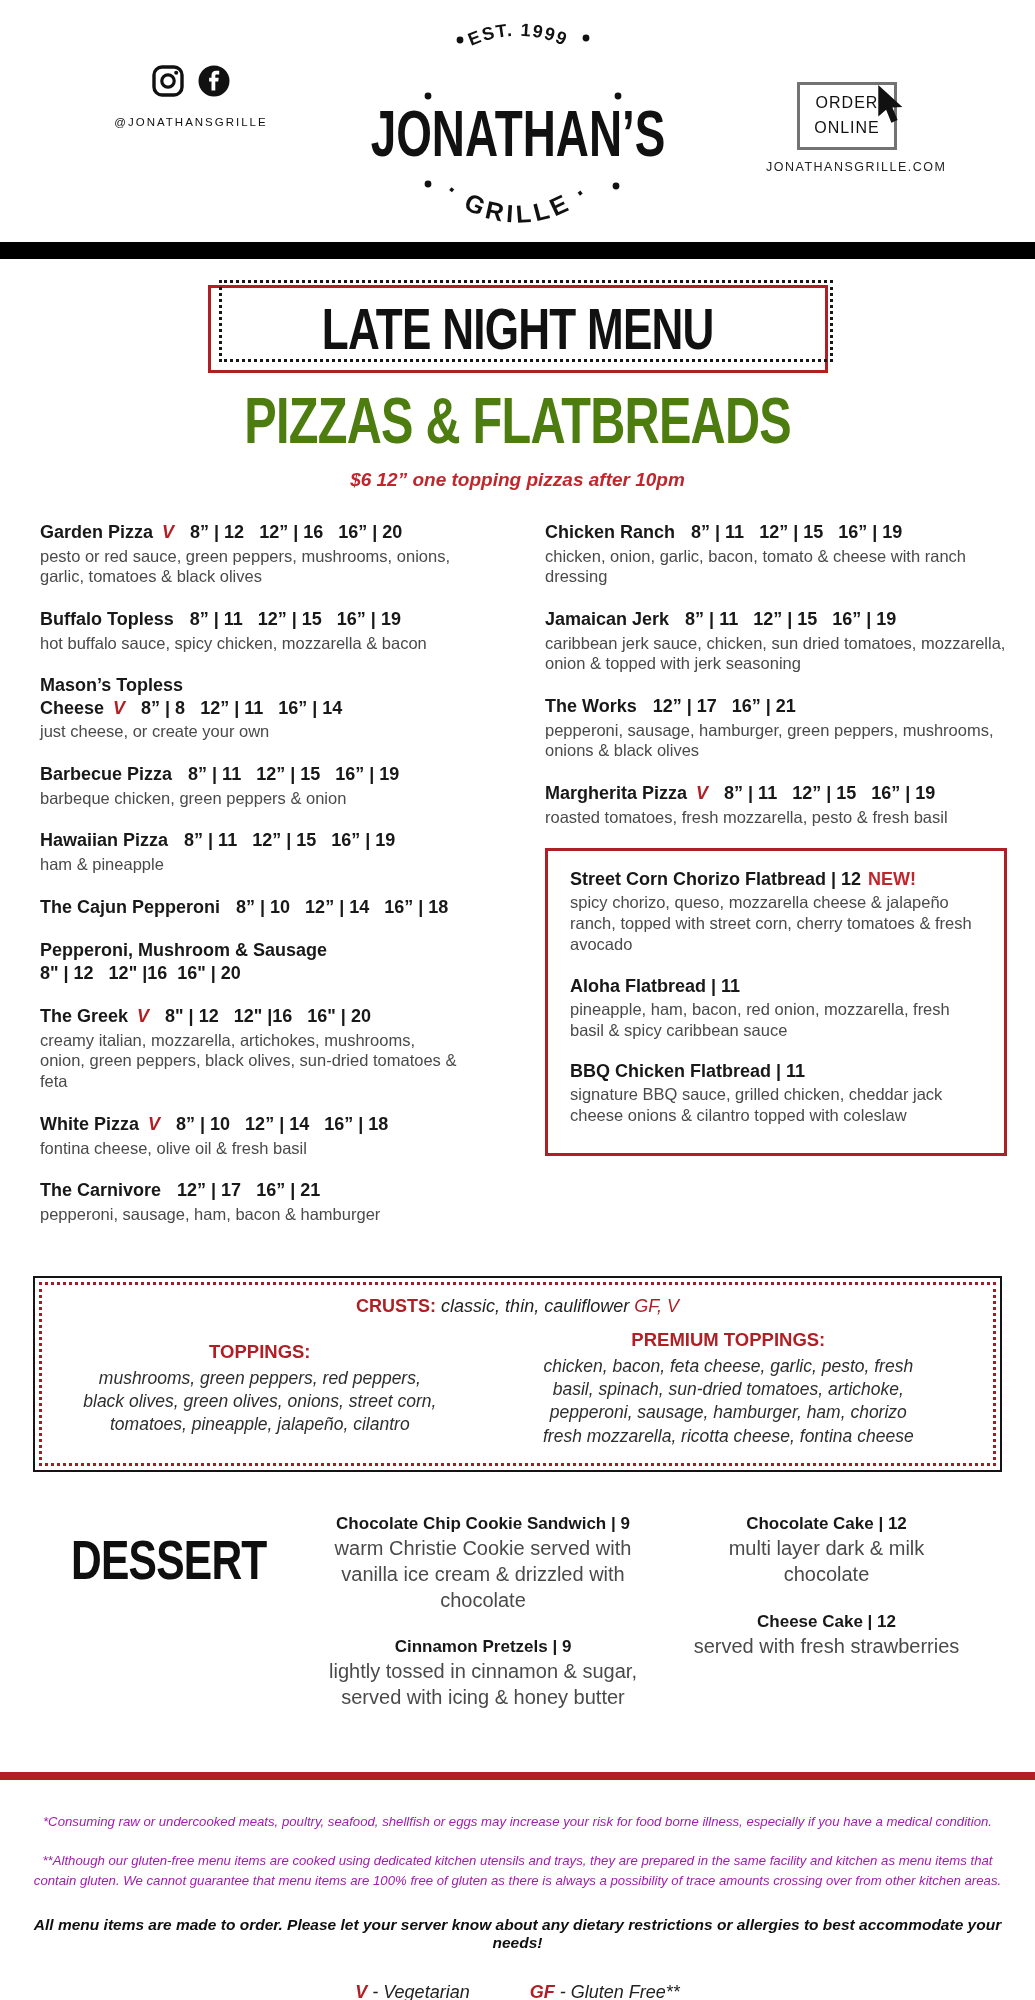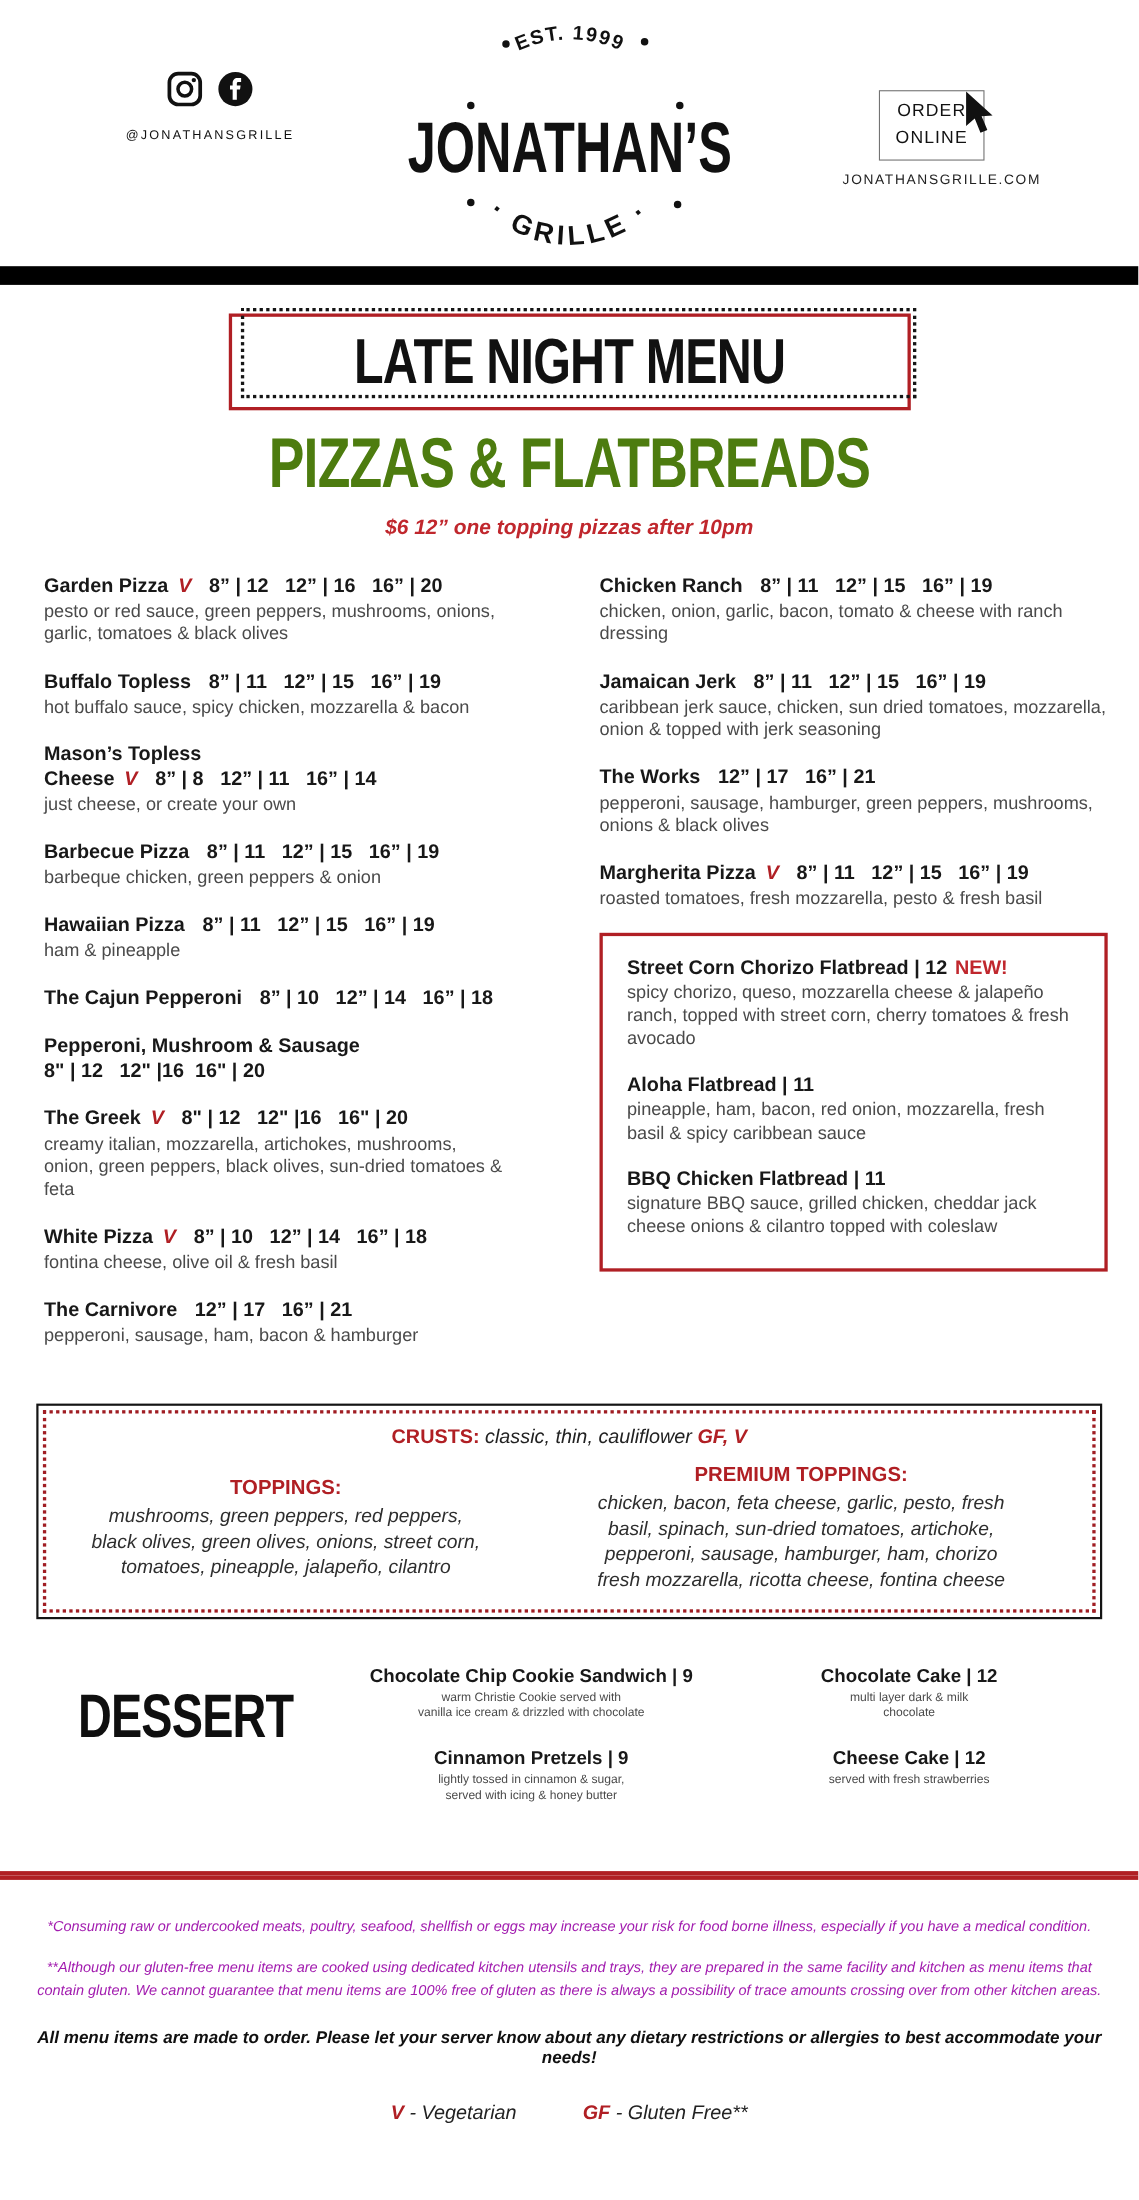--- a/index.html
+++ b/index.html
@@ -8,21 +8,21 @@
   body{width:1035px; height:2000px; margin:0 auto; position:relative; overflow:hidden;
        font-family:"Liberation Sans", sans-serif; color:var(--ink);}
 
   
   .header{position:relative; height:242px;}
   .social{position:absolute; left:96px; top:64px; width:190px; text-align:center;}
   .social-icons{display:flex; justify-content:center; gap:12px; align-items:center;}
   .social-handle{margin-top:14px; font-size:11.5px; letter-spacing:2px; color:#111;}
   .logo{position:absolute; left:50%; top:4px; transform:translateX(-50%); width:340px; height:238px;}
   .order{position:absolute; left:766px; top:82px; width:162px; text-align:center;}
-  .order-btn{position:relative; display:inline-block; border:1px solid #737373; padding:6px 14px;
+  .order-btn{position:relative; display:inline-block; border:3px solid #737373; padding:6px 14px;
              font-size:16px; letter-spacing:1px; color:#111; line-height:1.55; cursor:pointer; background:#fff;}
   .cursor-icon{position:absolute; top:-2px; right:-24px; width:46px; height:46px;}
   .website{margin-top:10px; font-size:12.5px; letter-spacing:1.5px; color:#222;}
 
   .black-bar{height:17px; background:#000;}
 
   
   .cond{display:inline-block; transform:scaleX(0.76); transform-origin:center;
         white-space:nowrap; font-weight:bold; letter-spacing:-1px;}
 
@@ -52,36 +52,36 @@
   .fb-item{margin-bottom:21px;}
   .fb-head{font-size:18px; font-weight:bold; color:#181818;}
   .badge{color:#C0272D; margin-left:7px; font-weight:bold;}
 
   
   .tbox{margin:30px 33px 0; border:2px solid #141414; position:relative; padding:18px 14px 22px;}
   .tbox::before{content:""; position:absolute; inset:4px; border:3px dotted #A01D23; pointer-events:none;}
   .crusts{text-align:center; font-size:18px;}
   .crusts .lbl{color:var(--red); font-weight:bold;}
   .crusts .val{font-style:italic; color:#222;}
-  .crusts .tags{color:var(--red); font-style:italic; font-weight:bold;}
+  .crusts .tags{color:var(--red); font-style:italic; font-weight:normal;}
   .tcols{display:flex; margin-top:8px;}
   .tcol-left{width:45%; padding-top:16px; text-align:center;}
   .tcol-right{width:55%; padding-top:4px; text-align:center;}
   .tlabel{color:var(--red); font-weight:bold; font-size:18.5px;}
   .tlist{font-style:italic; font-size:17.5px; color:#2e2e2e; white-space:pre-line;
          line-height:1.34; margin-top:4px;}
 
   
   .dessert{display:flex; padding:42px 40px 0; align-items:flex-start;}
   .dessert-title{width:268px; flex-shrink:0; font-size:56px; line-height:1; color:#0f0f0f; margin-top:18px;}
   .ds-col1{width:350px; text-align:center;}
   .ds-col2{flex:1; text-align:center;}
   .ds-item{margin-bottom:24px;}
   .ds-name{font-weight:bold; font-size:17px; color:#181818;}
-  .ds-desc{font-size:11px; color:var(--gray); white-space:pre-line; line-height:1.28; margin-top:2px;}
+  .ds-desc{font-size:20px; color:var(--gray); white-space:pre-line; line-height:1.28; margin-top:2px;}
 
   
   .dbl-rule{margin-top:38px; height:4px; border-top:4px solid #B01F24; border-bottom:4px solid #B01F24;}
   .disc{font-style:italic; text-align:center; color:#a21caf; font-size:13.2px; line-height:1.55;}
   .disc1{margin:32px 28px 0;}
   .disc2{margin:18px 24px 0;}
   .note{margin:24px 28px 0; font-style:italic; font-weight:bold; text-align:center;
         font-size:15.5px; color:#101010;}
   .legend{margin-top:30px; display:flex; justify-content:center; gap:60px;
           font-size:18px; font-style:italic; color:#222;}

